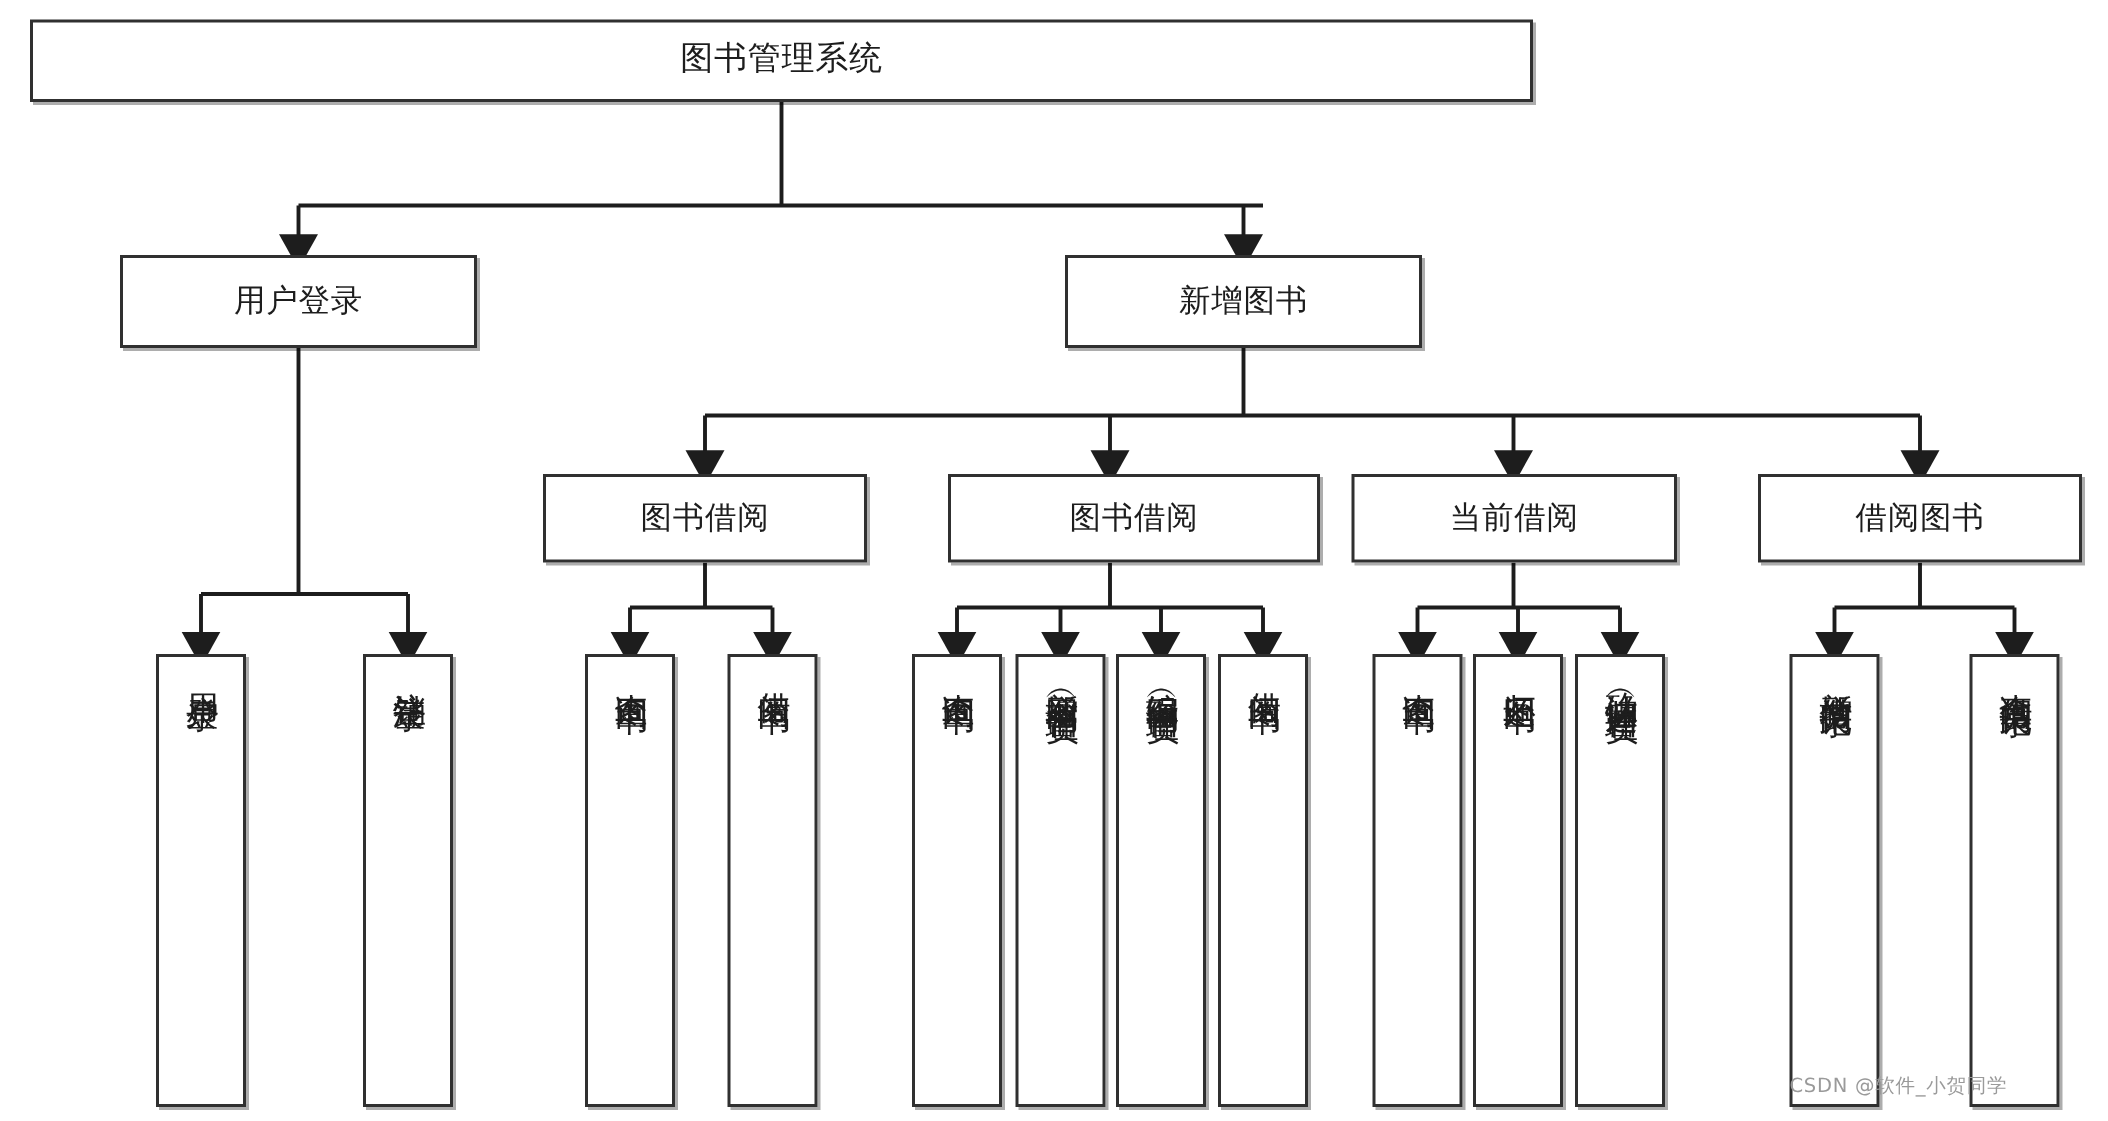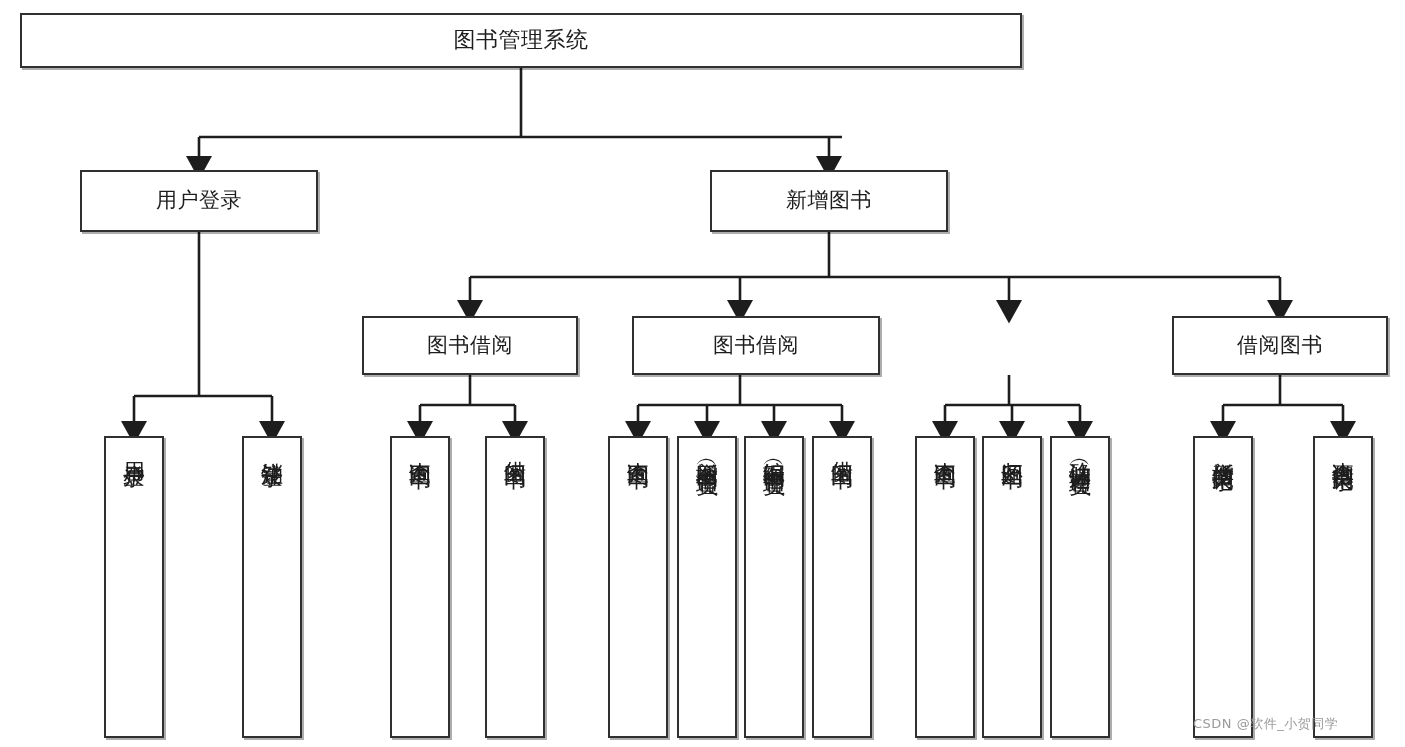--- a/index.html
+++ b/index.html
@@ -140,20 +140,23 @@
   <div class="node h" style="left: 710px; top: 170px; width: 238px; height: 62px;">
     <span class="label">新增图书</span>
   </div>
 
   <div class="node h" style="left: 362px; top: 316px; width: 216px; height: 59px;">
     <span class="label">图书借阅</span>
   </div>
   <div class="node h" style="left: 632px; top: 316px; width: 248px; height: 59px;">
     <span class="label">图书借阅</span>
   </div>
+  <div class="node h" style="left: 901px; top: 316px; width: 217px; height: 59px;">
+    <span class="label">当前借阅</span>
+  </div>
   <div class="node h" style="left: 1172px; top: 316px; width: 216px; height: 59px;">
     <span class="label">借阅图书</span>
   </div>
 
   <div class="node v" style="left: 104px; top: 436px; width: 60px; height: 302px;">
     <span class="label">用户登录</span>
   </div>
   <div class="node v" style="left: 242px; top: 436px; width: 60px; height: 302px;">
     <span class="label">注销登录</span>
   </div>

